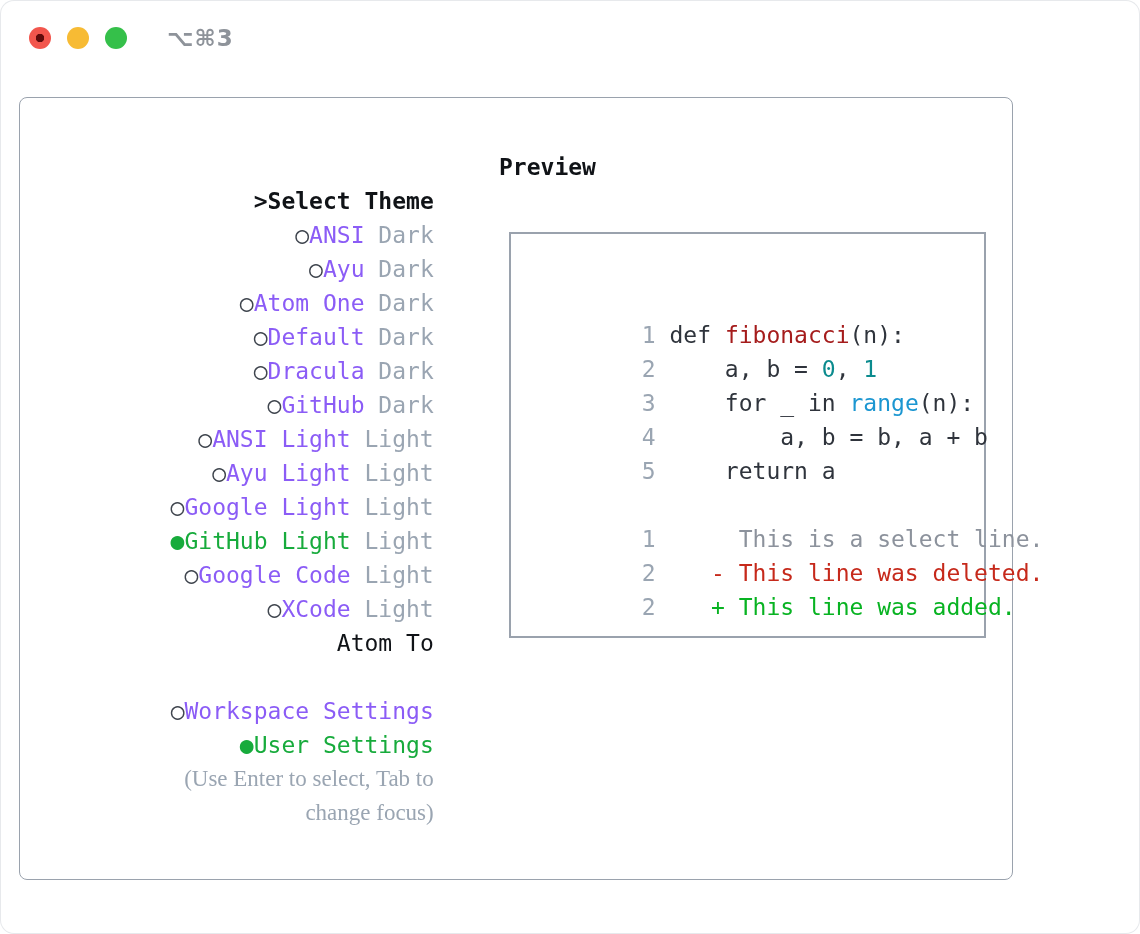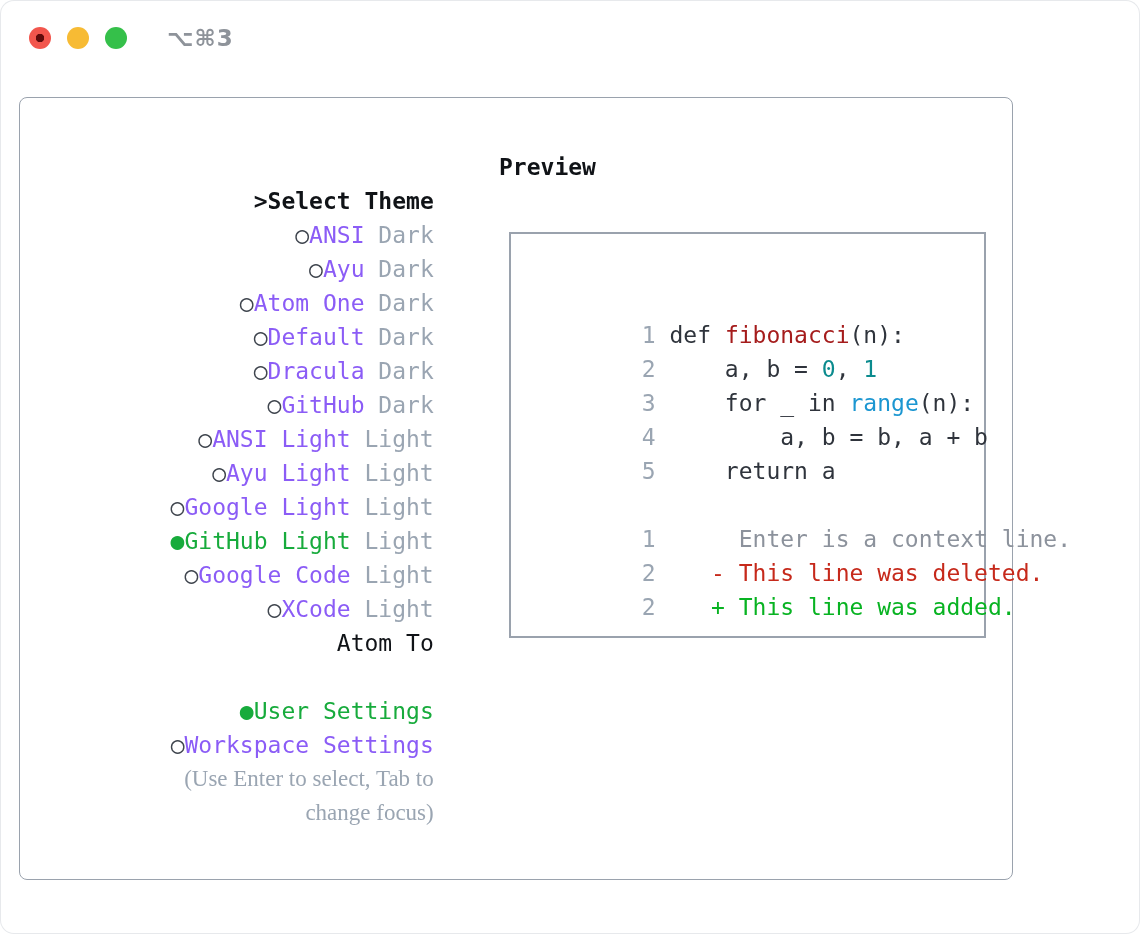--- a/index.html
+++ b/index.html
@@ -93,24 +93,24 @@
         <span class="bullet">○</span><span class="name">Google Code</span><span class="variant">Light</span>
       </div>
       <div class="row">
         <span class="bullet">○</span><span class="name">XCode</span><span class="variant">Light</span>
       </div>
 
       <div class="spacer"></div>
 
       <div class="row indent2 hdr" style="font-weight:normal;color:#101317;">Atom To</div>
       <div class="row">
-        <span class="bullet sel">●</span><span class="name sel">User Settings</span>
+        <span class="bullet">○</span><span class="name">Workspace Settings</span>
       </div>
       <div class="row">
-        <span class="bullet">○</span><span class="name">Workspace Settings</span>
+        <span class="bullet sel">●</span><span class="name sel">User Settings</span>
       </div>
 
       <div class="spacer"></div>
 
       <div class="row muted">(Use Enter to select, Tab to</div>
       <div class="row muted">change focus)</div>
     </div>
 
     <div class="row preview-hdr hdr">Preview</div>
 
@@ -127,21 +127,21 @@
       <div class="row">
         <span class="lineno">4</span><span class="c-default">         a, b = b, a + b</span>
       </div>
       <div class="row">
         <span class="lineno">5</span><span class="c-default">     return a</span>
       </div>
 
       <div class="spacer"></div>
 
       <div class="row">
-        <span class="lineno">1</span><span class="diff-context">      Enter is a context line.</span>
+        <span class="lineno">1</span><span class="diff-context">      This is a select line.</span>
       </div>
       <div class="row">
         <span class="lineno">2</span><span class="diff-del">    - This line was deleted.</span>
       </div>
       <div class="row">
         <span class="lineno">2</span><span class="diff-add">    + This line was added.</span>
       </div>
     </div>
 
   </div>

